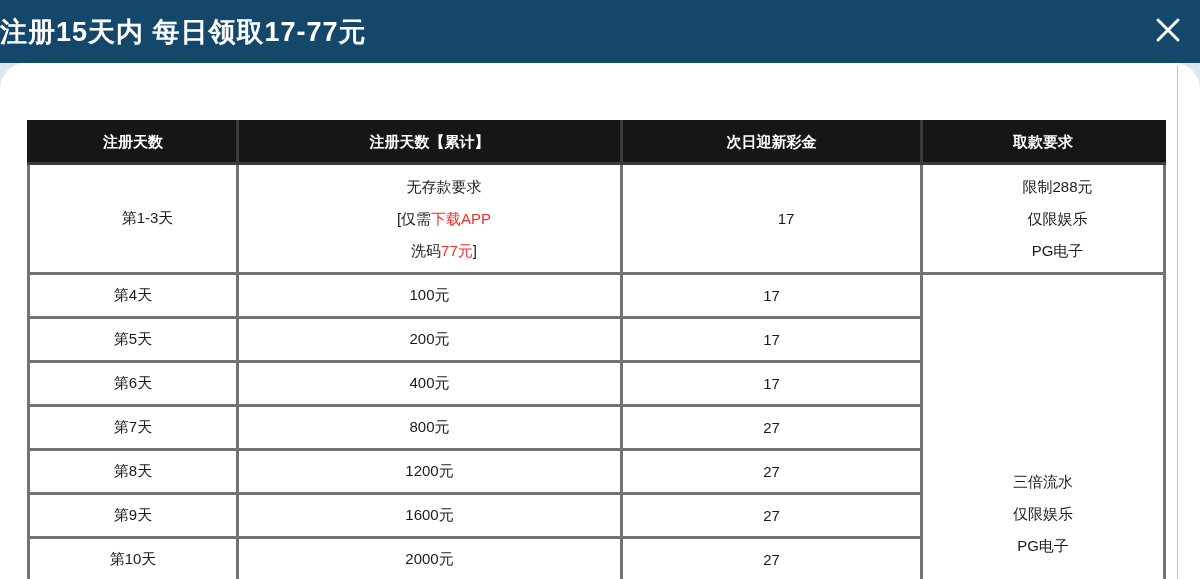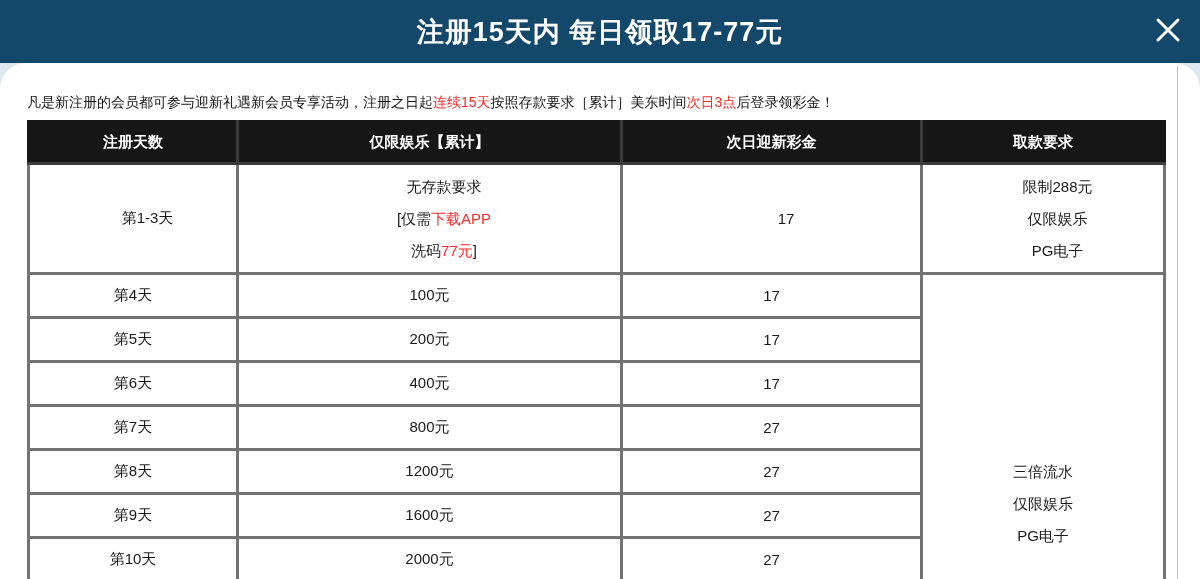--- a/index.html
+++ b/index.html
@@ -17,21 +17,21 @@
     background:#dde7ee;
   }
   .panel {
     position:absolute; top:63px; left:0; width:1200px; height:516px;
     background:#ffffff; border-radius:26px 26px 0 0;
   }
 
   .titlebar {
     position:absolute; top:0; left:0; width:1200px; height:63px;
     background:#14486a; z-index:5;
-    display:flex; align-items:center; justify-content:center;
+    display:flex; align-items:center; justify-content:flex-start;
   }
   .titlebar .title {
     color:#ffffff; font-size:27px; font-weight:bold; letter-spacing:1px;
   }
   .close-btn {
     position:absolute; right:14px; top:50%; transform:translateY(-50%);
     width:36px; height:36px; display:flex; align-items:center; justify-content:center;
     cursor:pointer; background:transparent; border:none;
   }
 
@@ -53,21 +53,21 @@
     background:#161616; color:#ffffff; font-weight:bold;
     height:42px; border-color:#161616; border-right-color:#3a3a3a;
     border-bottom-color:#3c3c3c;
   }
   .promo-table th:last-child { border-right-color:#161616;margin-left:28px; }
   .row-first td { height:110px;padding-left:29px; }
   .row-std td { height:44px; }
   .multiline { line-height:32px; }
   .promo-table .red { color:#f42c2c; }
   td.merged-withdraw { vertical-align:bottom; }
-  td.merged-withdraw .lines { line-height:32px; padding-bottom:28px; }
+  td.merged-withdraw .lines { line-height:32px; padding-bottom:18px; }
 
   .scrollbar-track {
     position:absolute; top:66px; left:1177px; width:1px; height:513px;
     background:#b9c1c8; z-index:7;
   }
 </style>
 </head>
 <body>
 
 <div class="stage">
@@ -79,33 +79,32 @@
     <button class="close-btn">
       <span>
         <svg width="28" height="28" viewBox="0 0 28 28">
           <line x1="4" y1="4" x2="24" y2="24" stroke="#ffffff" stroke-width="3" stroke-linecap="round"></line>
           <line x1="24" y1="4" x2="4" y2="24" stroke="#ffffff" stroke-width="3" stroke-linecap="round"></line>
         </svg>
       </span>
     </button>
   </div>
 
-  <div class="intro"><span>凡是新注册的会员都可参与迎新礼遇新会员专享活动，注册之日起</span><span class="red">连续15天</span><span>按照存款要求［累计］美东时间</span><span class="red">次日3点</span><span>后登录领彩金！</span></div>
 
   <table class="promo-table">
     <colgroup>
         <col style="width: 209px;">
         <col style="width: 384px;">
         <col style="width: 300px;">
         <col style="width: 243px;">
       </colgroup>
     <thead>
         <tr>
           <th>注册天数</th>
-          <th>仅限娱乐【累计】</th>
+          <th>注册天数【累计】</th>
           <th>次日迎新彩金</th>
           <th>取款要求</th>
         </tr>
       </thead>
     <tbody>
         <tr class="row-first">
           <td>第1-3天</td>
           <td>
             <div class="multiline">
               <div><span>无存款要求</span></div>

